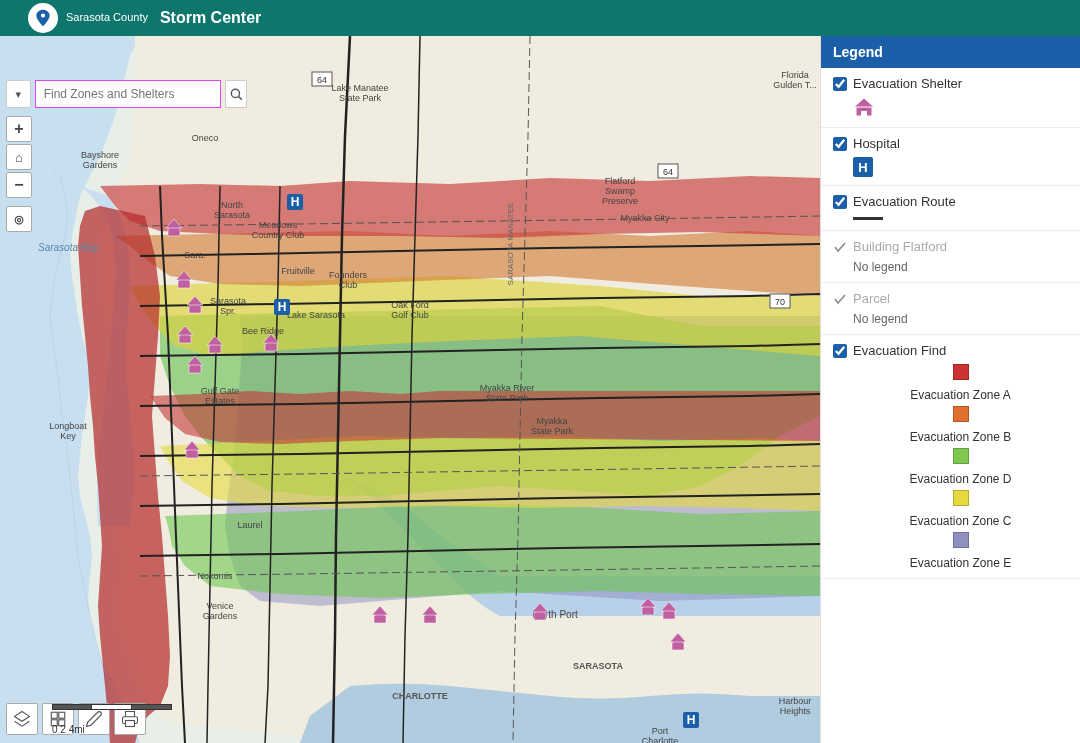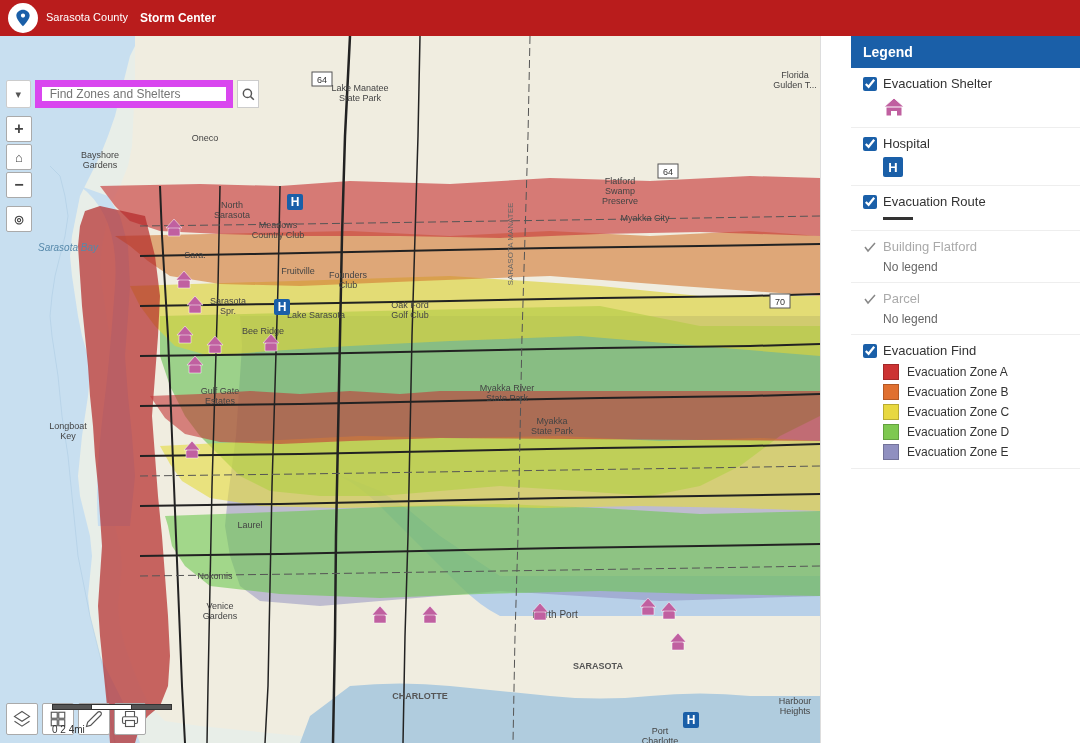--- a/index.html
+++ b/index.html
@@ -1,33 +1,33 @@
 <!DOCTYPE html>
 <html><head>
   <meta charset="utf-8">
   <style>
     * { margin: 0; padding: 0; box-sizing: border-box; }
     body { width: 1080px; height: 743px; overflow: hidden; font-family: Arial, sans-serif; font-size: 13px; }
 
     
     #header {
       position: absolute; top: 0; left: 0; right: 0; height: 36px;
-      background: #b91c1c; display: flex; align-items: center; padding: 0 8px;
+      background: #0f766e; display: flex; align-items: center; padding: 0 28px;
       z-index: 100;
     }
     #header .logo {
       display: flex; align-items: center; gap: 8px; color: white;
     }
     #header .logo-icon {
       width: 30px; height: 30px; background: white; border-radius: 50%;
       display: flex; align-items: center; justify-content: center;
     }
     #header .logo-icon svg { width: 20px; height: 20px; }
     #header .county-name { color: white; font-size: 11px; line-height: 1.2; }
-    #header .app-title { color: white; font-size: 12px; font-weight: bold; margin-left: 12px; }
+    #header .app-title { color: white; font-size: 16px; font-weight: bold; margin-left: 12px; }
 
     
     #map-area {
       position: absolute; top: 36px; left: 0; right: 0; bottom: 0;
       background: #eab308; overflow: hidden;
     }
 
     
     #map-svg {
       position: absolute; top: 0; left: 0; width: 820px; height: 707px;
@@ -37,21 +37,21 @@
     #search-bar {
       position: absolute; top: 44px; left: 6px; z-index: 50;
       display: flex; align-items: center; gap: 4px;
     }
     #search-dropdown {
       width: 32px; height: 28px; background: white; border: 1px solid #ccc;
       border-radius: 2px; display: flex; align-items: center; justify-content: center;
       cursor: pointer;
     }
     #search-input {
-      width: 100%; height: 28px; padding: 0 8px; border: 7px solid #d946ef;
+      width: 100%; height: 28px; padding: 0 8px; border: 1px solid #d946ef;
       font-size: 12px; outline: none;
     }
     #search-btn {
       width: 28px; height: 28px; background: white; border: 1px solid #ccc;
       display: flex; align-items: center; justify-content: center; cursor: pointer;
     }
 
     
     #map-controls {
       position: absolute; top: 80px; left: 6px; z-index: 50;
@@ -79,40 +79,39 @@
     #scale-bar {
       position: absolute; bottom: 8px; left: 50px; z-index: 50;
       color: #333; font-size: 10px;
     }
 
     
     #legend {
       position: absolute; top: 36px; right: 0; width: 260px; bottom: 0;
       background: white; border-left: 1px solid #ddd; overflow-y: auto;
       z-index: 50;
-      padding-left: 30px;
     }
     #legend-header {
       background: #1a5fa8; color: white; padding: 8px 12px;
       font-size: 14px; font-weight: bold;
     }
     .legend-section { padding: 8px 12px; border-bottom: 1px solid #eee; }
     .legend-title-row {
       display: flex; align-items: center; gap: 6px; margin-bottom: 6px;
     }
     .legend-checkbox {
       width: 14px; height: 14px; accent-color: #1a5fa8; cursor: pointer;
     }
     .legend-label { font-size: 13px; color: #333; font-weight: normal; }
     .legend-label.disabled { color: #aaa; }
     .legend-icon-row {
       display: flex; align-items: center; gap: 8px; padding-left: 20px; margin-top: 4px;
     }
     .legend-item-row {
-      display: flex; align-items: center; gap: 8px; padding-left: 20px; margin-top: 4px;
+      display: flex; align-items: center; gap: 8px; padding-left: 20px; margin-top: 4px; flex-direction: column;
     }
     .legend-item-label { font-size: 12px; color: #333; }
     .legend-no-legend { font-size: 12px; color: #666; padding-left: 20px; margin-top: 2px; }
 
     
     .hospital-icon-legend {
       width: 20px; height: 20px; background: #1a5fa8; border-radius: 2px;
       display: flex; align-items: center; justify-content: center;
       color: white; font-weight: bold; font-size: 13px;
     }
@@ -532,27 +531,27 @@
       <div class="zone-swatch" style="background:#cc3333;"></div>
       <span class="legend-item-label">Evacuation Zone A</span>
     </div>
 
     <div class="legend-item-row">
       <div class="zone-swatch" style="background:#e07030;"></div>
       <span class="legend-item-label">Evacuation Zone B</span>
     </div>
 
     <div class="legend-item-row">
+      <div class="zone-swatch" style="background:#7ec850;"></div>
+      <span class="legend-item-label">Evacuation Zone D</span>
+    </div>
+
+    <div class="legend-item-row">
       <div class="zone-swatch" style="background:#e8d840;"></div>
       <span class="legend-item-label">Evacuation Zone C</span>
-    </div>
-
-    <div class="legend-item-row">
-      <div class="zone-swatch" style="background:#7ec850;"></div>
-      <span class="legend-item-label">Evacuation Zone D</span>
     </div>
 
     <div class="legend-item-row">
       <div class="zone-swatch" style="background:#9090c0;"></div>
       <span class="legend-item-label">Evacuation Zone E</span>
     </div>
   </div>
 </div>
 
 </body></html>

